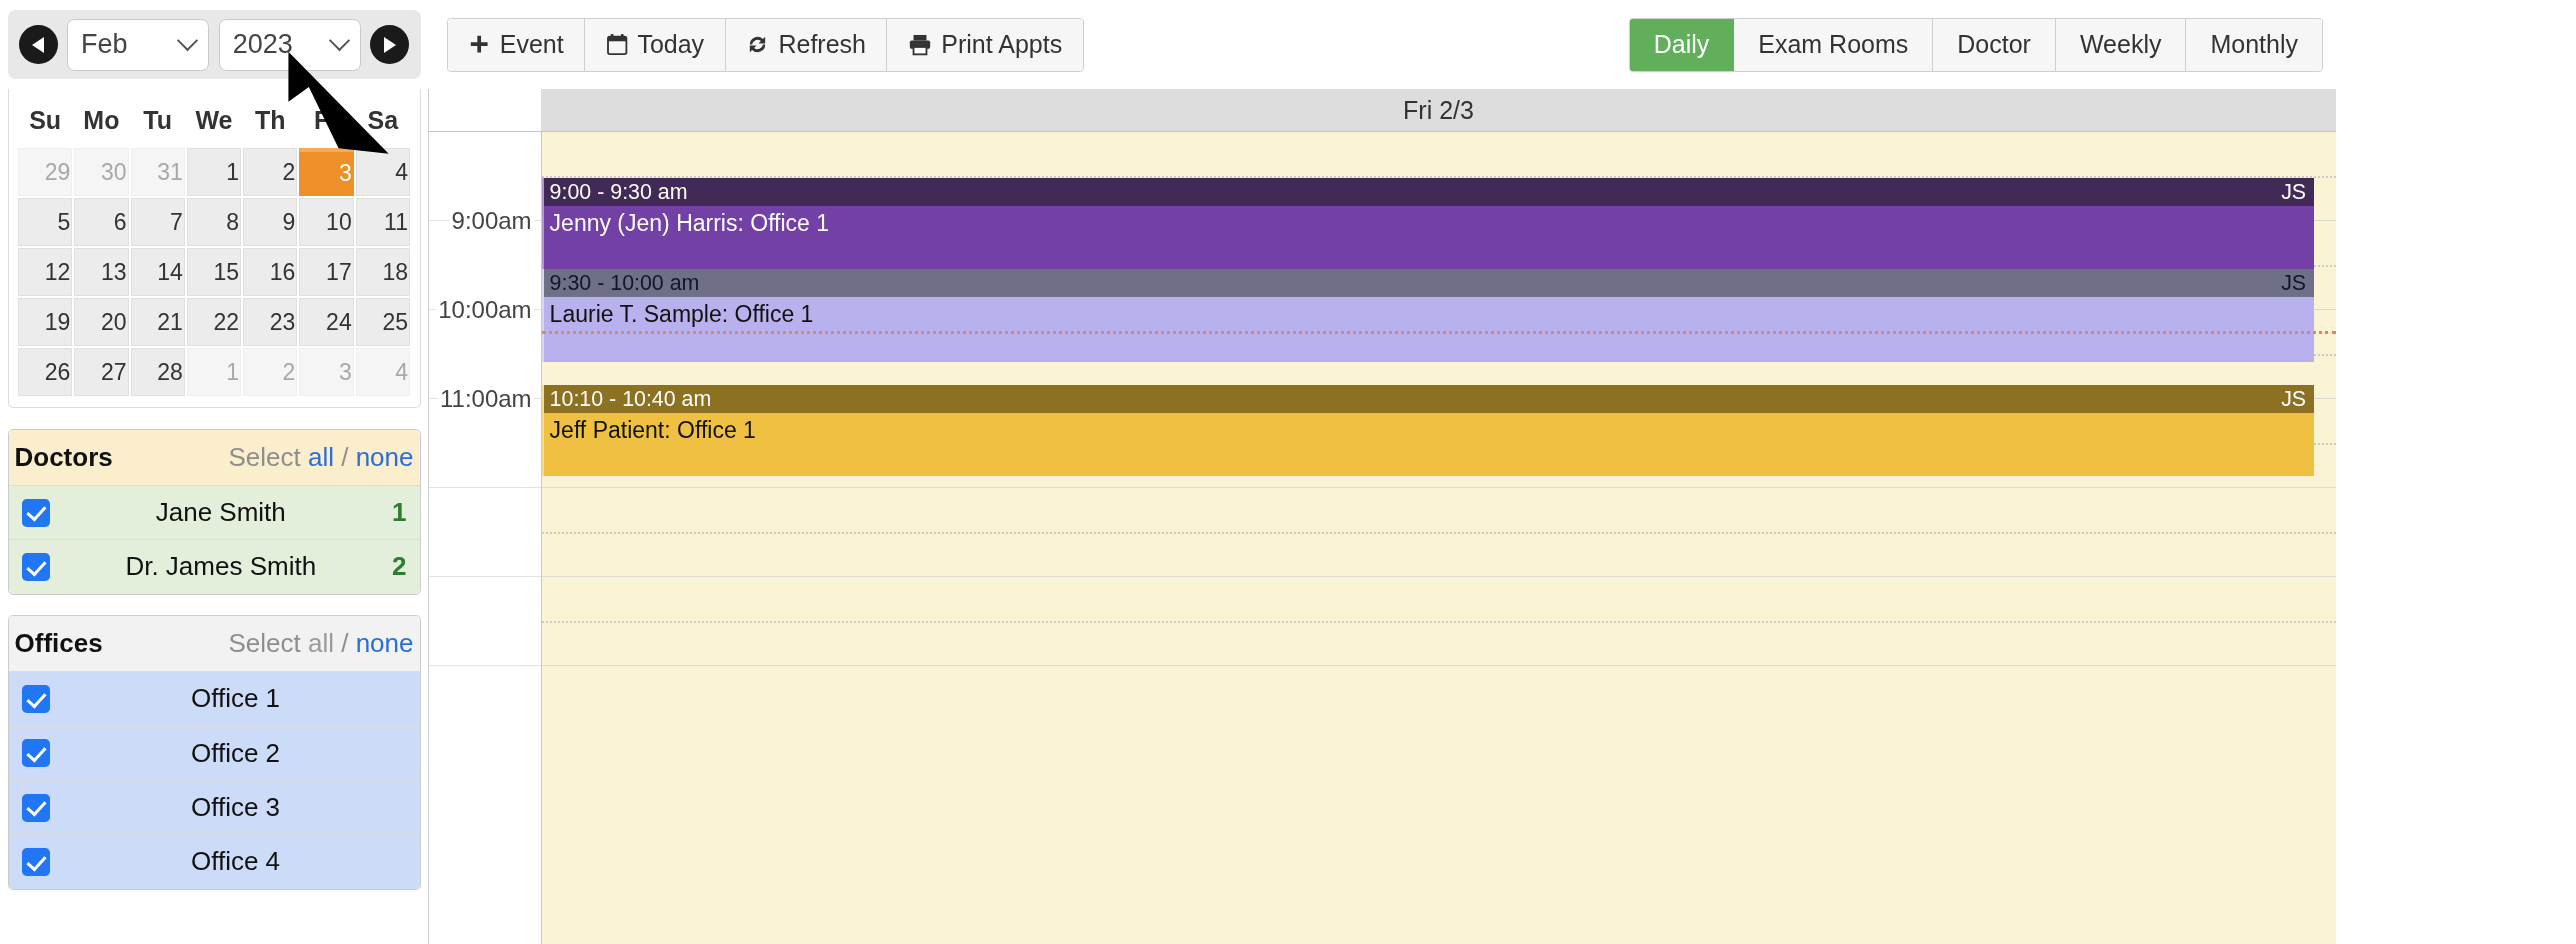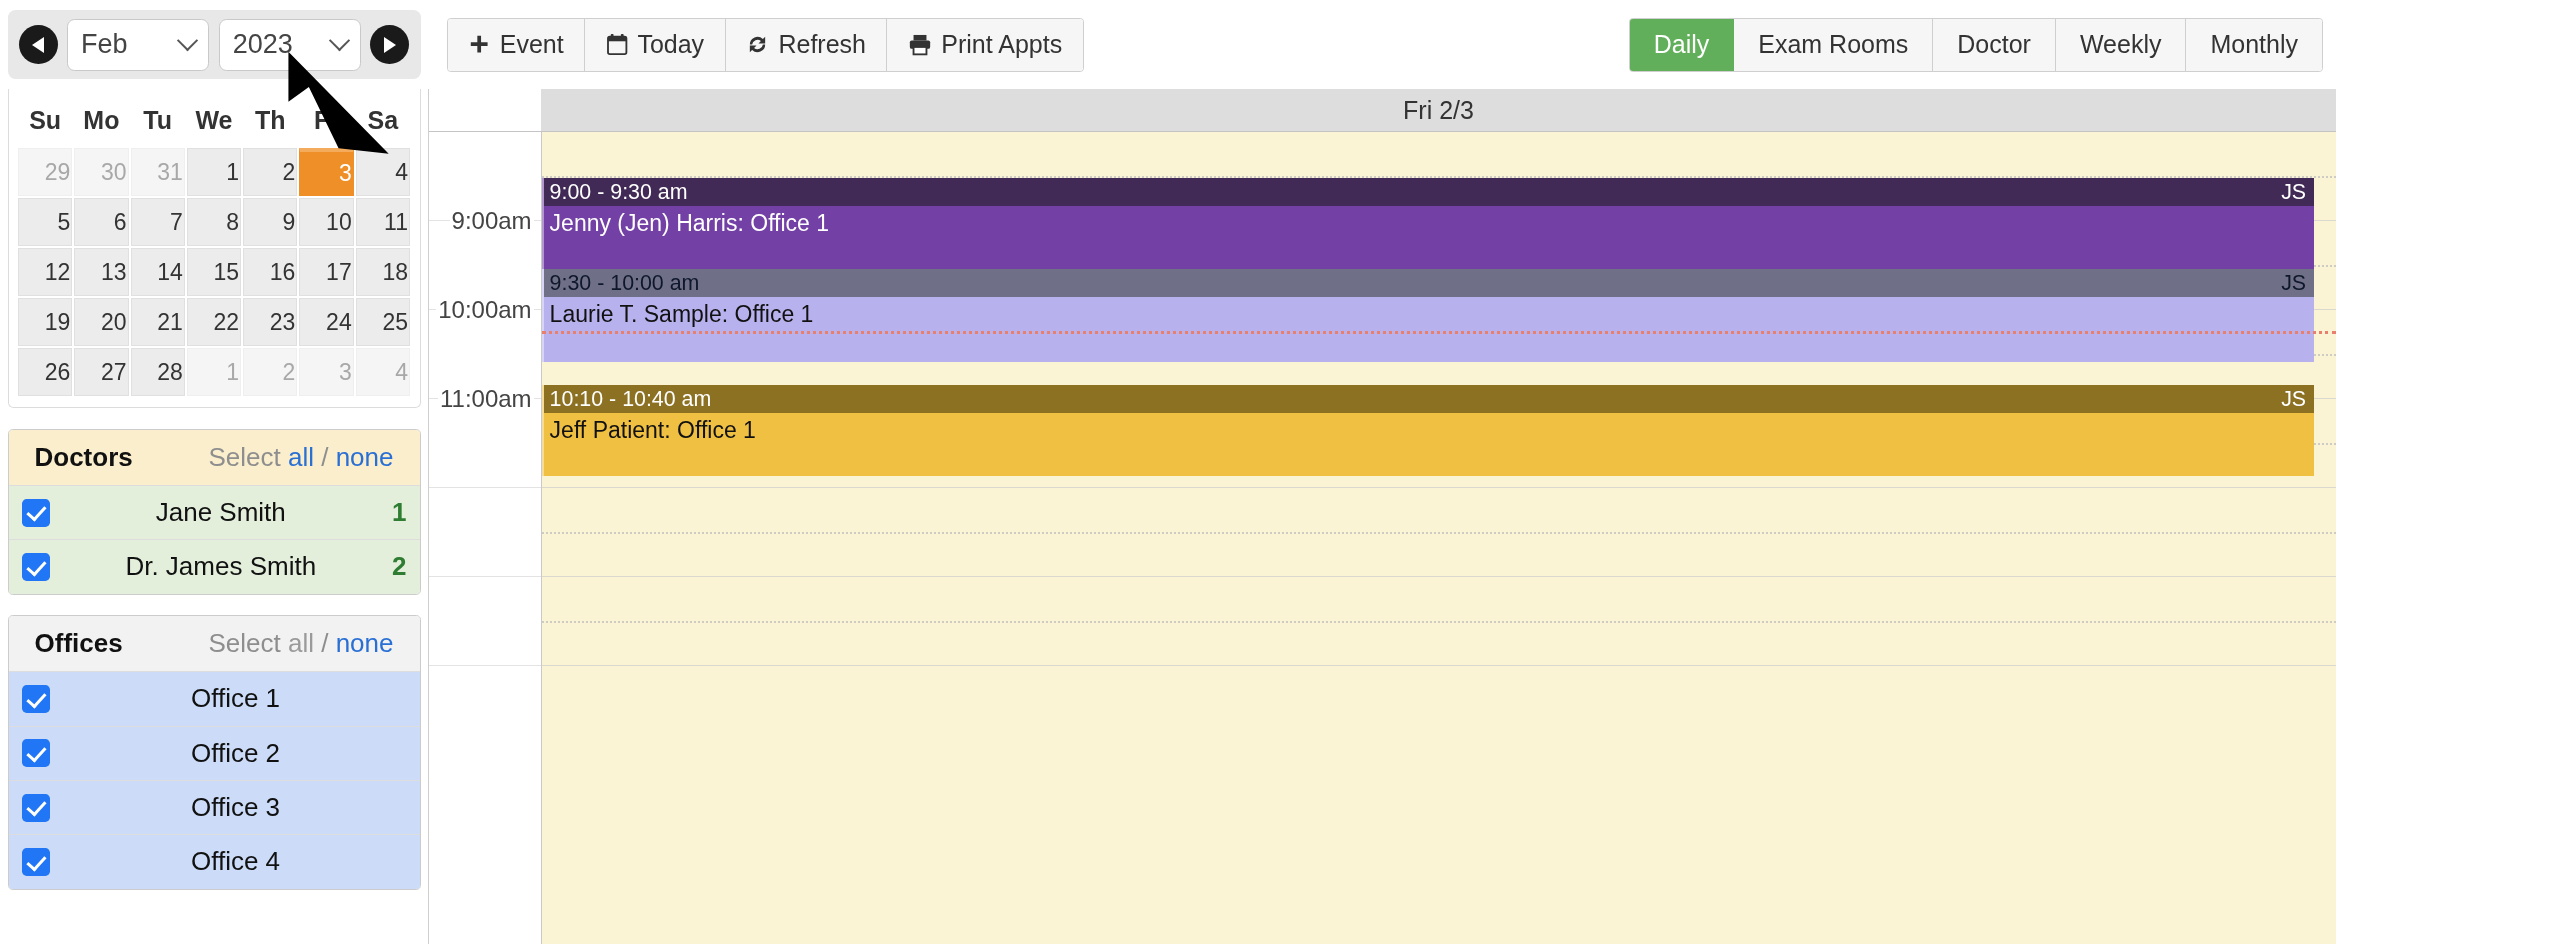--- a/index.html
+++ b/index.html
@@ -197,21 +197,21 @@
   .panel {
     margin-top: 20.5px;
     border: 0.9px solid #cccccc;
     border-radius: 4.7px;
     overflow: hidden;
   }
   .panel-head {
     display: flex;
     align-items: center;
     justify-content: space-between;
-    padding: 12px 26px;
+    padding: 12px 6px;
     font-size: 26px;
   }
   .panel-head .ptitle { font-weight: bold; color: #111; }
   .panel-head .sel-links { color: #8e8e8e; white-space: nowrap; }
   .panel-head .sel-links a {
     color: #2a6fd4;
     text-decoration: none;
     cursor: pointer;
   }
   .panel-head .sel-links a.muted { color: #9a9a9a; }

